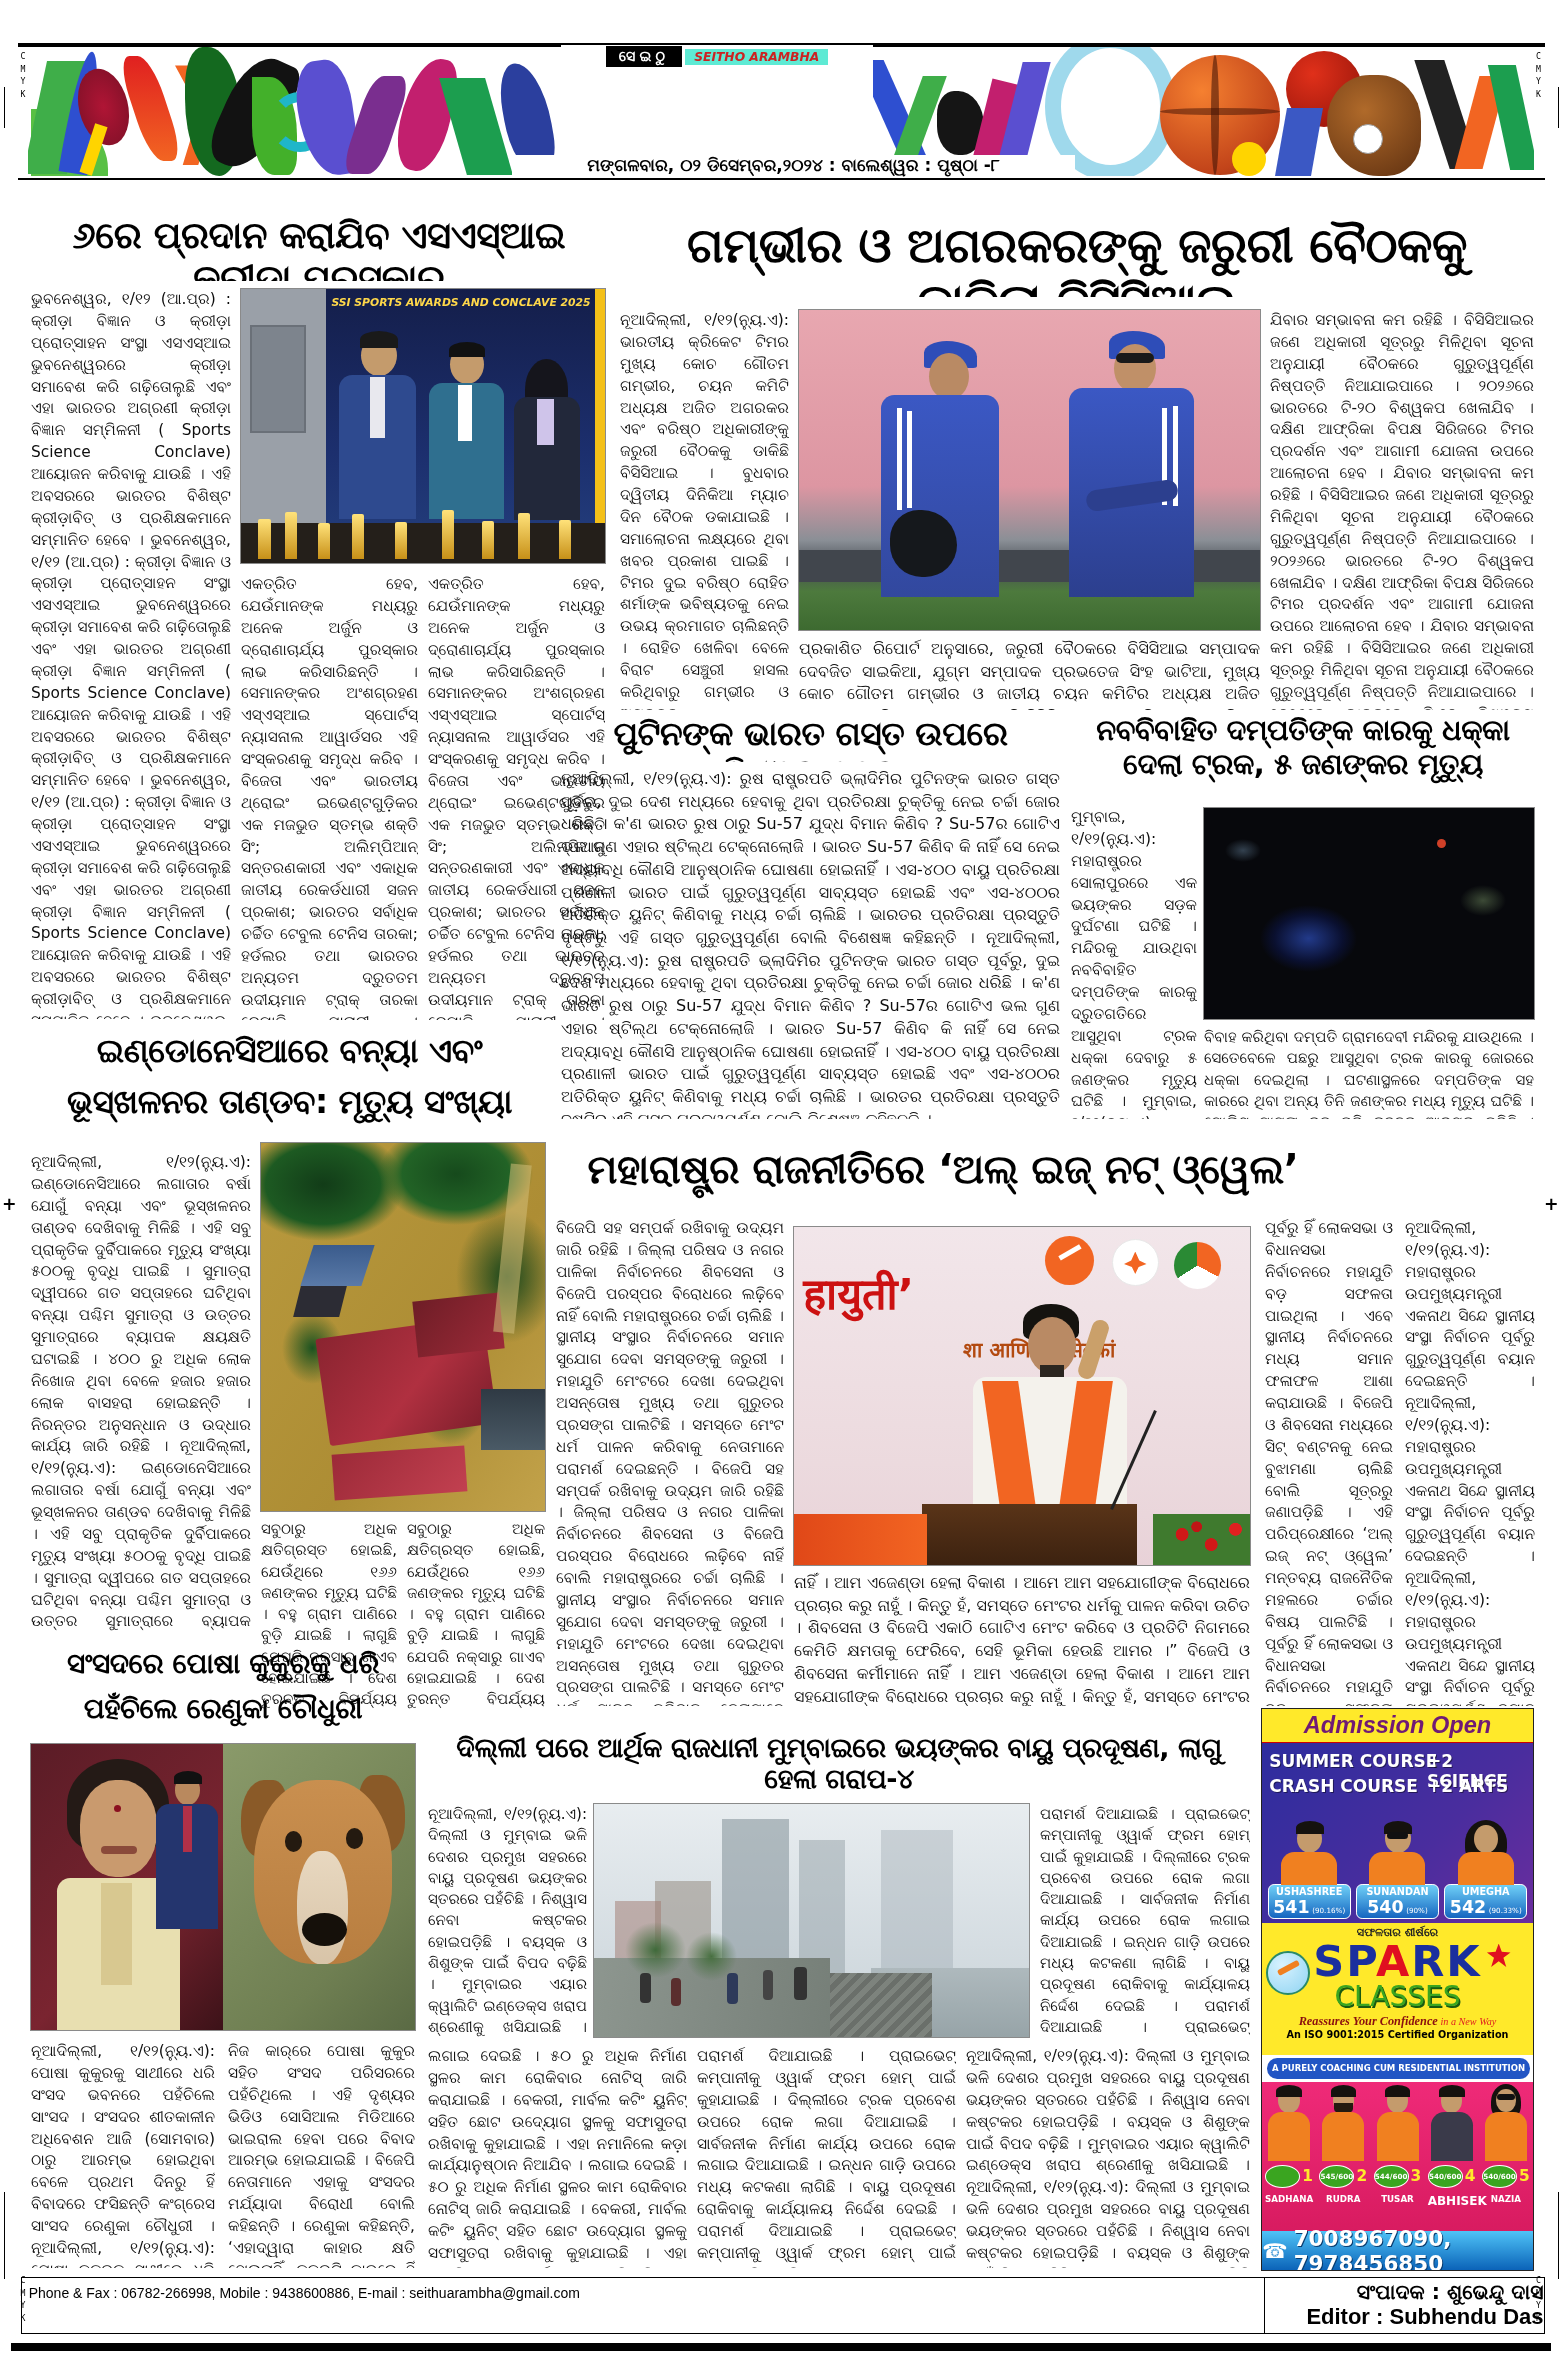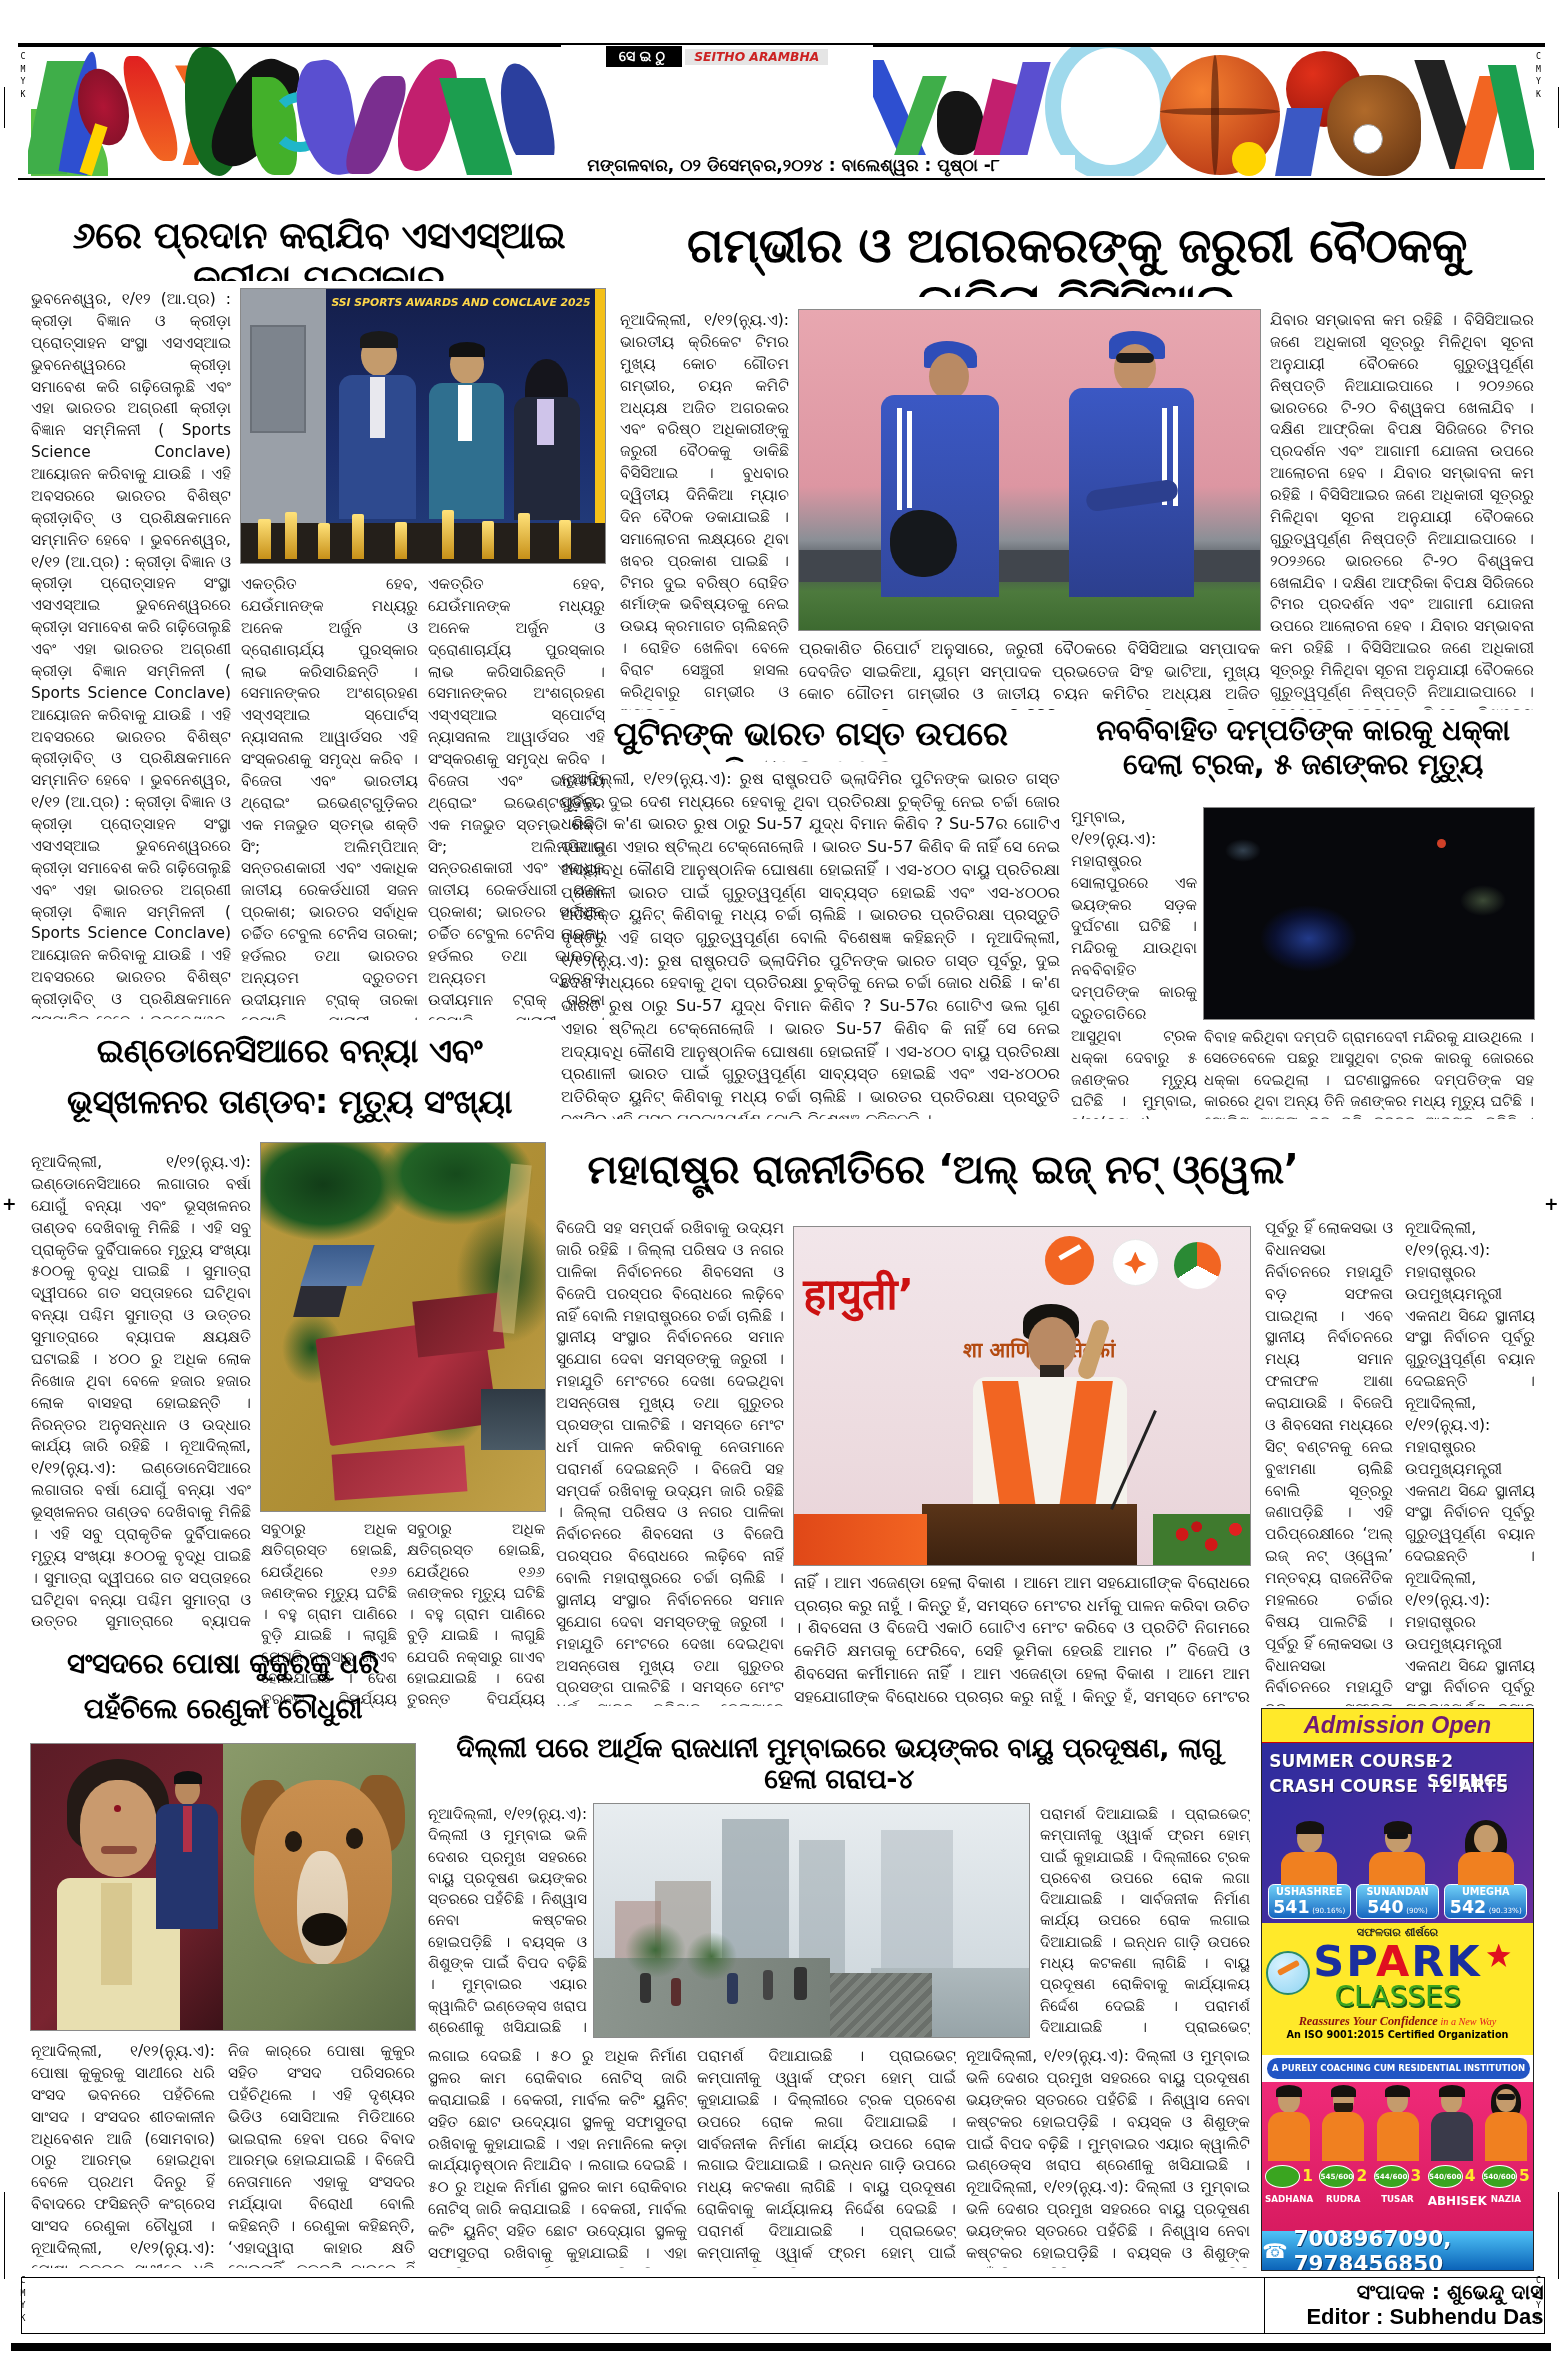--- a/index.html
+++ b/index.html
@@ -71,21 +71,21 @@
   <i class="blob" style="left:408px;top:61px;width:36px;height:68px;background:#3b58c4;transform:skewX(-10deg)"></i>
   <i class="blob" style="left:454px;top:28px;width:94px;height:101px;background:radial-gradient(circle at 40% 35%,#b06a2a,#5f3010);border-radius:50% 50% 40% 60%"></i>
   <i class="blob" style="left:480px;top:77px;width:30px;height:30px;background:#fff;border:1px solid #999;border-radius:50%"></i>
   <i class="blob" style="left:559px;top:13.3px;width:30px;height:109px;background:#222;transform:skewX(18deg)"></i>
   <i class="blob" style="left:594px;top:29px;width:28px;height:93px;background:#f26522;transform:skewX(-15deg)"></i>
   <i class="blob" style="left:626px;top:18.4px;width:28px;height:105px;background:#1c9e4f;transform:skewX(12deg)"></i>
 </div>
 
 <div class="abs" style="left:561px;top:45px;width:312px;height:131px;text-align:center;background:#fff">
   <div style="display:inline-block;background:#000;color:#fff;font-size:14.3px;font-weight:700;letter-spacing:4.1px;padding:2px 13.3px;margin-top:1px">ସେଇଠୁ</div>
-  <div style="display:inline-block;background:#e5e5e5;color:#cc2222;font-style:italic;font-weight:900;font-size:12.3px;padding:1px 9.2px;margin-top:-29px;position:relative">SEITHO ARAMBHA</div>
+  <div style="display:inline-block;background:#5eead4;color:#cc2222;font-style:italic;font-weight:900;font-size:12.3px;padding:1px 9.2px;margin-top:-29px;position:relative">SEITHO ARAMBHA</div>
 </div>
 <div class="abs" style="left:512px;top:155px;width:563px;height:22.5px;background:#fff;text-align:center;font-weight:700;font-size:17px;color:#000">ମଙ୍ଗଳବାର, ୦୨ ଡିସେମ୍ବର,୨୦୨୪ : ବାଲେଶ୍ୱର : ପୃଷ୍ଠା -୮</div>
 <div class="rule" style="left:18px;top:178px;width:1527px;height:2px"></div>
 
 <div class="hl" style="left:31px;top:215px;width:576px;height:66px;font-size:37px">୬ରେ ପ୍ରଦାନ କରାଯିବ ଏସଏସ୍ଆଇ କ୍ରୀଡ଼ା ପୁରସ୍କାର</div>
 <div class="col" style="left:31px;top:289px;width:200px;height:730px">ଭୁବନେଶ୍ୱର, ୧/୧୨ (ଆ.ପ୍ର) : କ୍ରୀଡ଼ା ବିଜ୍ଞାନ ଓ କ୍ରୀଡ଼ା ପ୍ରୋତ୍ସାହନ ସଂସ୍ଥା ଏସଏସ୍ଆଇ ଭୁବନେଶ୍ୱରରେ କ୍ରୀଡ଼ା ସମାବେଶ କରି ଗଢ଼ିତୋଲୁଛି ଏବଂ ଏହା ଭାରତର ଅଗ୍ରଣୀ କ୍ରୀଡ଼ା ବିଜ୍ଞାନ ସମ୍ମିଳନୀ ( Sports Science Conclave) ଆୟୋଜନ କରିବାକୁ ଯାଉଛି । ଏହି ଅବସରରେ ଭାରତର ବିଶିଷ୍ଟ କ୍ରୀଡ଼ାବିତ୍ ଓ ପ୍ରଶିକ୍ଷକମାନେ ସମ୍ମାନିତ ହେବେ । ଭୁବନେଶ୍ୱର, ୧/୧୨ (ଆ.ପ୍ର) : କ୍ରୀଡ଼ା ବିଜ୍ଞାନ ଓ କ୍ରୀଡ଼ା ପ୍ରୋତ୍ସାହନ ସଂସ୍ଥା ଏସଏସ୍ଆଇ ଭୁବନେଶ୍ୱରରେ କ୍ରୀଡ଼ା ସମାବେଶ କରି ଗଢ଼ିତୋଲୁଛି ଏବଂ ଏହା ଭାରତର ଅଗ୍ରଣୀ କ୍ରୀଡ଼ା ବିଜ୍ଞାନ ସମ୍ମିଳନୀ ( Sports Science Conclave) ଆୟୋଜନ କରିବାକୁ ଯାଉଛି । ଏହି ଅବସରରେ ଭାରତର ବିଶିଷ୍ଟ କ୍ରୀଡ଼ାବିତ୍ ଓ ପ୍ରଶିକ୍ଷକମାନେ ସମ୍ମାନିତ ହେବେ । ଭୁବନେଶ୍ୱର, ୧/୧୨ (ଆ.ପ୍ର) : କ୍ରୀଡ଼ା ବିଜ୍ଞାନ ଓ କ୍ରୀଡ଼ା ପ୍ରୋତ୍ସାହନ ସଂସ୍ଥା ଏସଏସ୍ଆଇ ଭୁବନେଶ୍ୱରରେ କ୍ରୀଡ଼ା ସମାବେଶ କରି ଗଢ଼ିତୋଲୁଛି ଏବଂ ଏହା ଭାରତର ଅଗ୍ରଣୀ କ୍ରୀଡ଼ା ବିଜ୍ଞାନ ସମ୍ମିଳନୀ ( Sports Science Conclave) ଆୟୋଜନ କରିବାକୁ ଯାଉଛି । ଏହି ଅବସରରେ ଭାରତର ବିଶିଷ୍ଟ କ୍ରୀଡ଼ାବିତ୍ ଓ ପ୍ରଶିକ୍ଷକମାନେ ସମ୍ମାନିତ ହେବେ । ଭୁବନେଶ୍ୱର, ୧/୧୨ (ଆ.ପ୍ର) : କ୍ରୀଡ଼ା ବିଜ୍ଞାନ ଓ କ୍ରୀଡ଼ା ପ୍ରୋତ୍ସାହନ ସଂସ୍ଥା ଏସଏସ୍ଆଇ ଭୁବନେଶ୍ୱରରେ କ୍ରୀଡ଼ା ସମାବେଶ କରି ଗଢ଼ିତୋଲୁଛି ଏବଂ ଏହା ଭାରତର ଅଗ୍ରଣୀ କ୍ରୀଡ଼ା ବିଜ୍ଞାନ ସମ୍ମିଳନୀ ( Sports Science Conclave) ଆୟୋଜନ କରିବାକୁ ଯାଉଛି । ଏହି ଅବସରରେ ଭାରତର ବିଶିଷ୍ଟ କ୍ରୀଡ଼ାବିତ୍ ଓ ପ୍ରଶିକ୍ଷକମାନେ ସମ୍ମାନିତ ହେବେ । </div>
 <div class="photo" style="left:241px;top:289px;width:364px;height:274px">
   <div class="abs" style="inset:0;background:linear-gradient(#141e4a,#1c2f6e 60%,#24407e)"></div>
   <i class="blob" style="left:0;top:0;width:85px;height:100%;background:#9aa0a8"></i>
   <i class="blob" style="left:9.2px;top:36px;width:56px;height:108px;background:#7d848d;border:2px solid #6a7078"></i>
@@ -388,20 +388,21 @@
     </div>
   </div>
   <div class="abs" style="left:0;top:522px;width:100%;height:39px;background:linear-gradient(#4fc3f7,#0b63b8);display:flex;align-items:center;justify-content:center;gap:6.1px">
     <span style="color:#fff;font-size:20.5px">☎</span>
     <span style="color:#fff;font-weight:900;font-size:21.5px;text-shadow:1px 1px 0 #083c70">7008967090, 7978456850</span>
   </div>
 </div>
 
 <div class="abs" style="left:20.5px;top:2277px;width:1524px;height:57px;border:1.5px solid #000;display:flex">
   <div style="flex:1;padding:4.1px 7.2px;border-right:1.5px solid #000">
+    <div style="font-size:14px;line-height:1.7;color:#000;font-family:'Liberation Sans',sans-serif">Phone &amp; Fax : 06782-266998, Mobile : 9438600886,  E-mail : seithuarambha@gmail.com</div>
   </div>
   <div style="width:279px;text-align:right;padding-top:2px">
     <div style="font-size:20.5px;font-weight:900;color:#000">ସଂପାଦକ : ଶୁଭେନ୍ଦୁ ଦାସ</div>
     <div style="font-size:22px;font-weight:900;color:#000;font-family:'Liberation Sans',sans-serif">Editor : Subhendu Das</div>
   </div>
 </div>
 <div class="rule" style="left:11.3px;top:2343px;width:1540px;height:8.2px"></div>
 
 
 </body></html>

